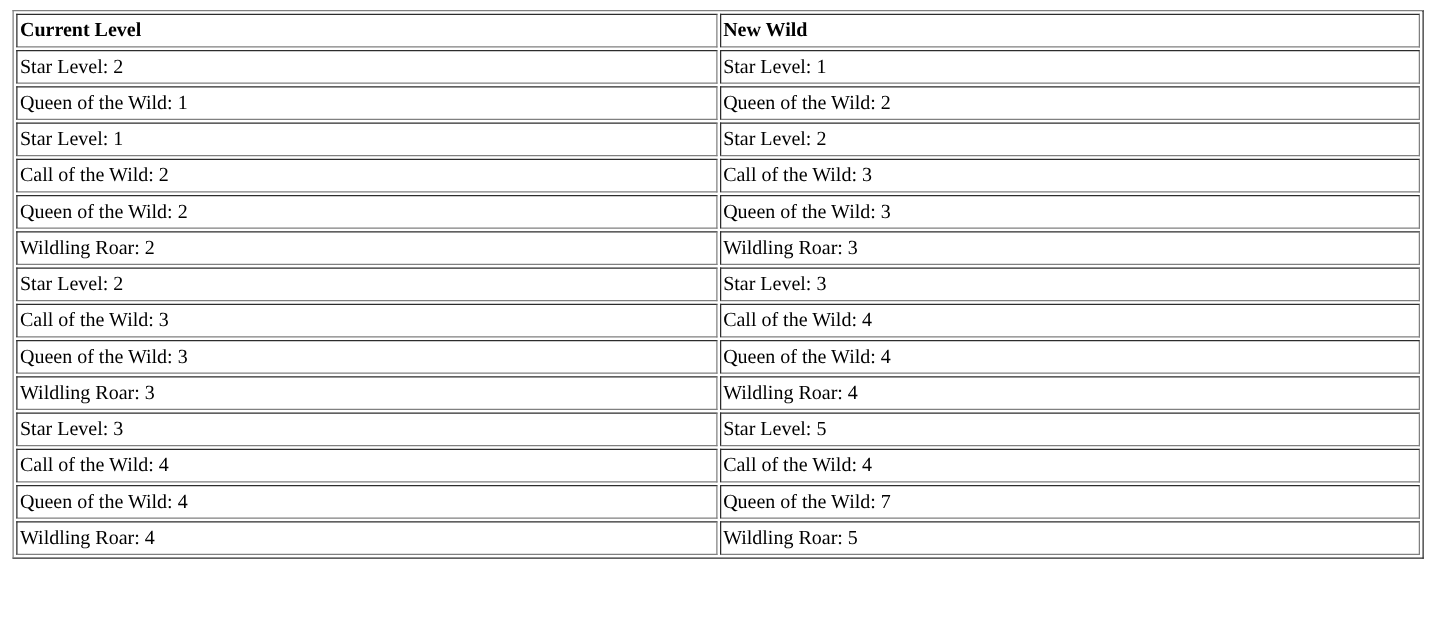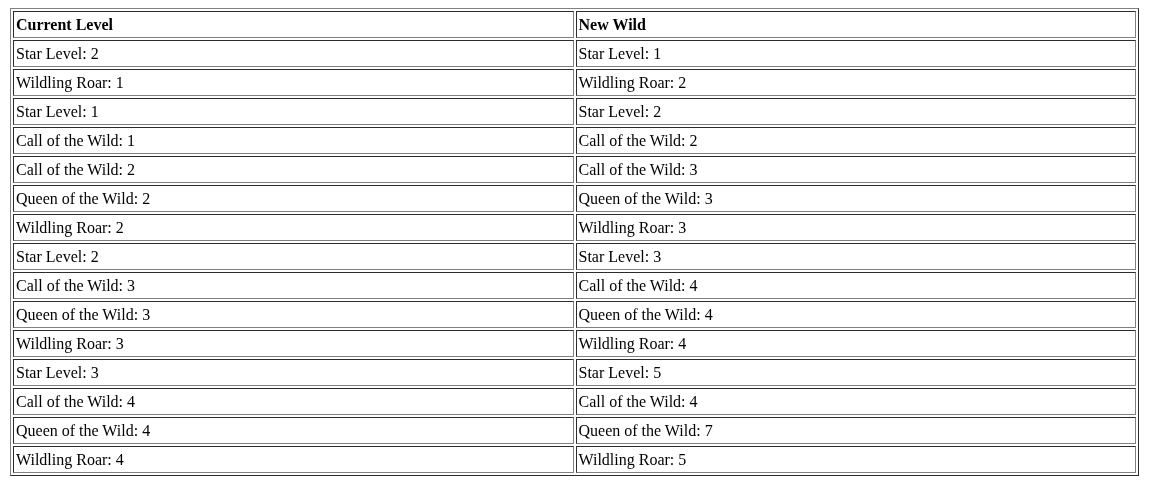--- a/index.html
+++ b/index.html
@@ -50,30 +50,26 @@
         <th>Current Level</th>
         <th>New Wild</th>
       </tr>
     </thead>
     <tbody>
       <tr>
         <td>Star Level: 2</td>
         <td>Star Level: 1</td>
       </tr>
       <tr>
-        <td>Wildling Roar: 1</td>
-        <td>Wildling Roar: 2</td>
+        <td>Queen of the Wild: 1</td>
+        <td>Queen of the Wild: 2</td>
       </tr>
       <tr>
         <td>Star Level: 1</td>
         <td>Star Level: 2</td>
-      </tr>
-      <tr>
-        <td>Call of the Wild: 1</td>
-        <td>Call of the Wild: 2</td>
       </tr>
       <tr>
         <td>Call of the Wild: 2</td>
         <td>Call of the Wild: 3</td>
       </tr>
       <tr>
         <td>Queen of the Wild: 2</td>
         <td>Queen of the Wild: 3</td>
       </tr>
       <tr>

